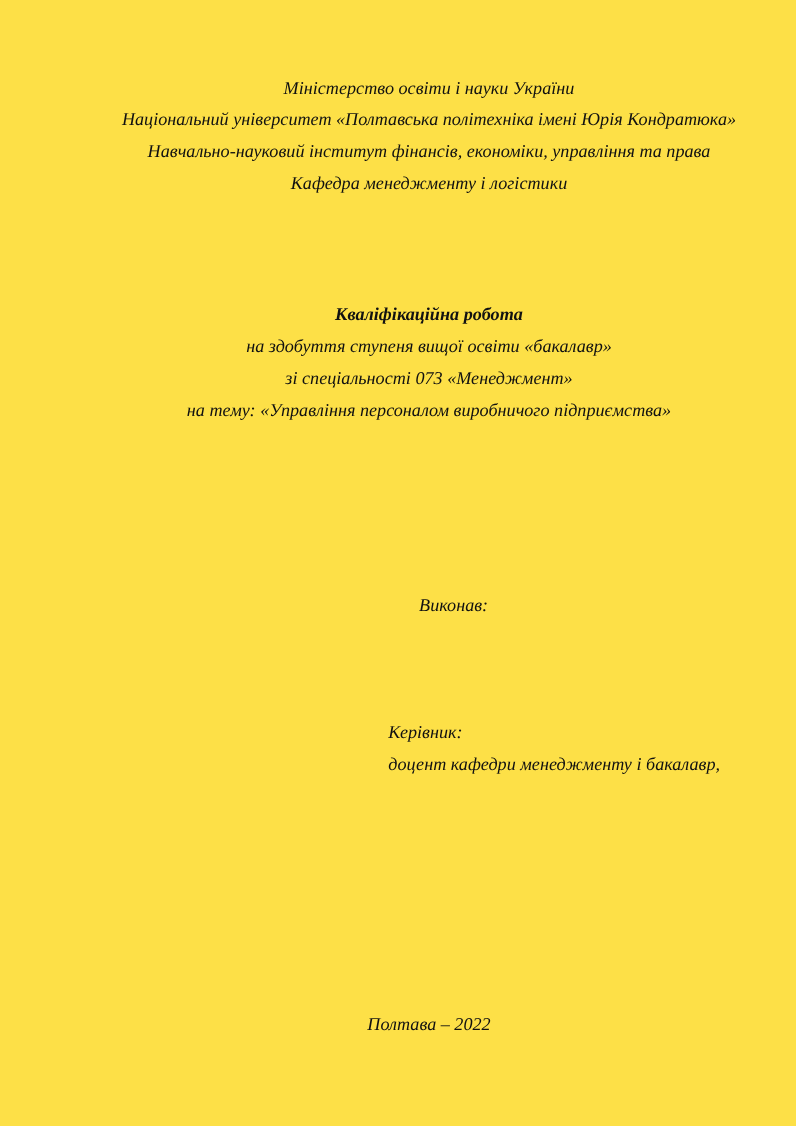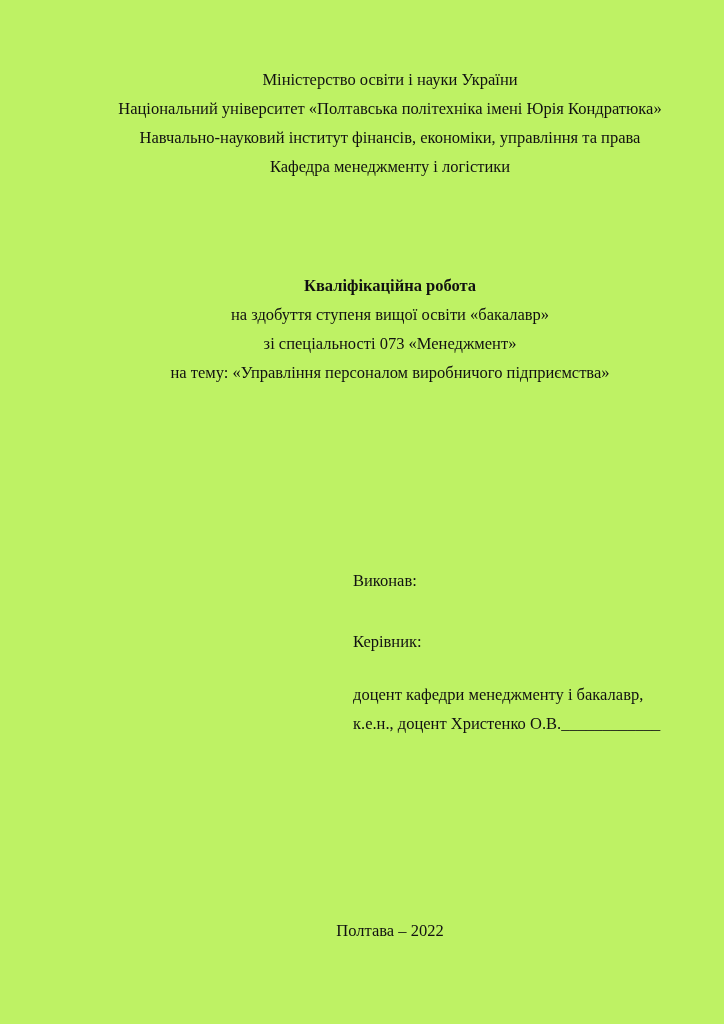--- a/index.html
+++ b/index.html
@@ -13,21 +13,22 @@
       position: relative;
       overflow: hidden;
       font-family: "Liberation Serif", "DejaVu Serif", serif;
       color: #111111;
     }
     .page {
       position: absolute;
       left: 0; top: 0;
       width: 724px;
       height: 1024px;
-      background: #bef264;
+      background: #fde047;
+      font-style: italic;
     }
     .line {
       position: absolute;
       font-size: 16.5px;
       line-height: 20px;
       white-space: nowrap;
     }
     .center {
       left: 0;
       width: 780px;
@@ -44,21 +45,20 @@
   <div class="line center" style="top:70px;">Міністерство освіти і науки України</div>
   <div class="line center" style="top:99px;">Національний університет «Полтавська політехніка імені Юрія Кондратюка»</div>
   <div class="line center" style="top:128px;">Навчально-науковий інститут фінансів, економіки, управління та права</div>
   <div class="line center" style="top:157px;">Кафедра менеджменту і логістики</div>
 
   <div class="line center bold" style="top:276px;">Кваліфікаційна робота</div>
   <div class="line center" style="top:305px;">на здобуття ступеня вищої освіти «бакалавр»</div>
   <div class="line center" style="top:334px;">зі спеціальності 073 «Менеджмент»</div>
   <div class="line center" style="top:363px;">на тему: «Управління персоналом виробничого підприємства»</div>
 
-  <div class="line left-block" style="top:571px;">Виконав:</div>
+  <div class="line left-block" style="top:540px;margin-left:28px;">Виконав:</div>
 
-  <div class="line left-block" style="top:632px;">Керівник:</div>
+  <div class="line left-block" style="top:656px;">Керівник:</div>
   <div class="line left-block" style="top:685px;">доцент кафедри менеджменту і бакалавр,</div>
-  <div class="line left-block" style="top:714px;">к.е.н., доцент Христенко О.В.____________</div>
 
   <div class="line center" style="top:921px;">Полтава – 2022</div>
 
 </div>
 
 </body></html>

